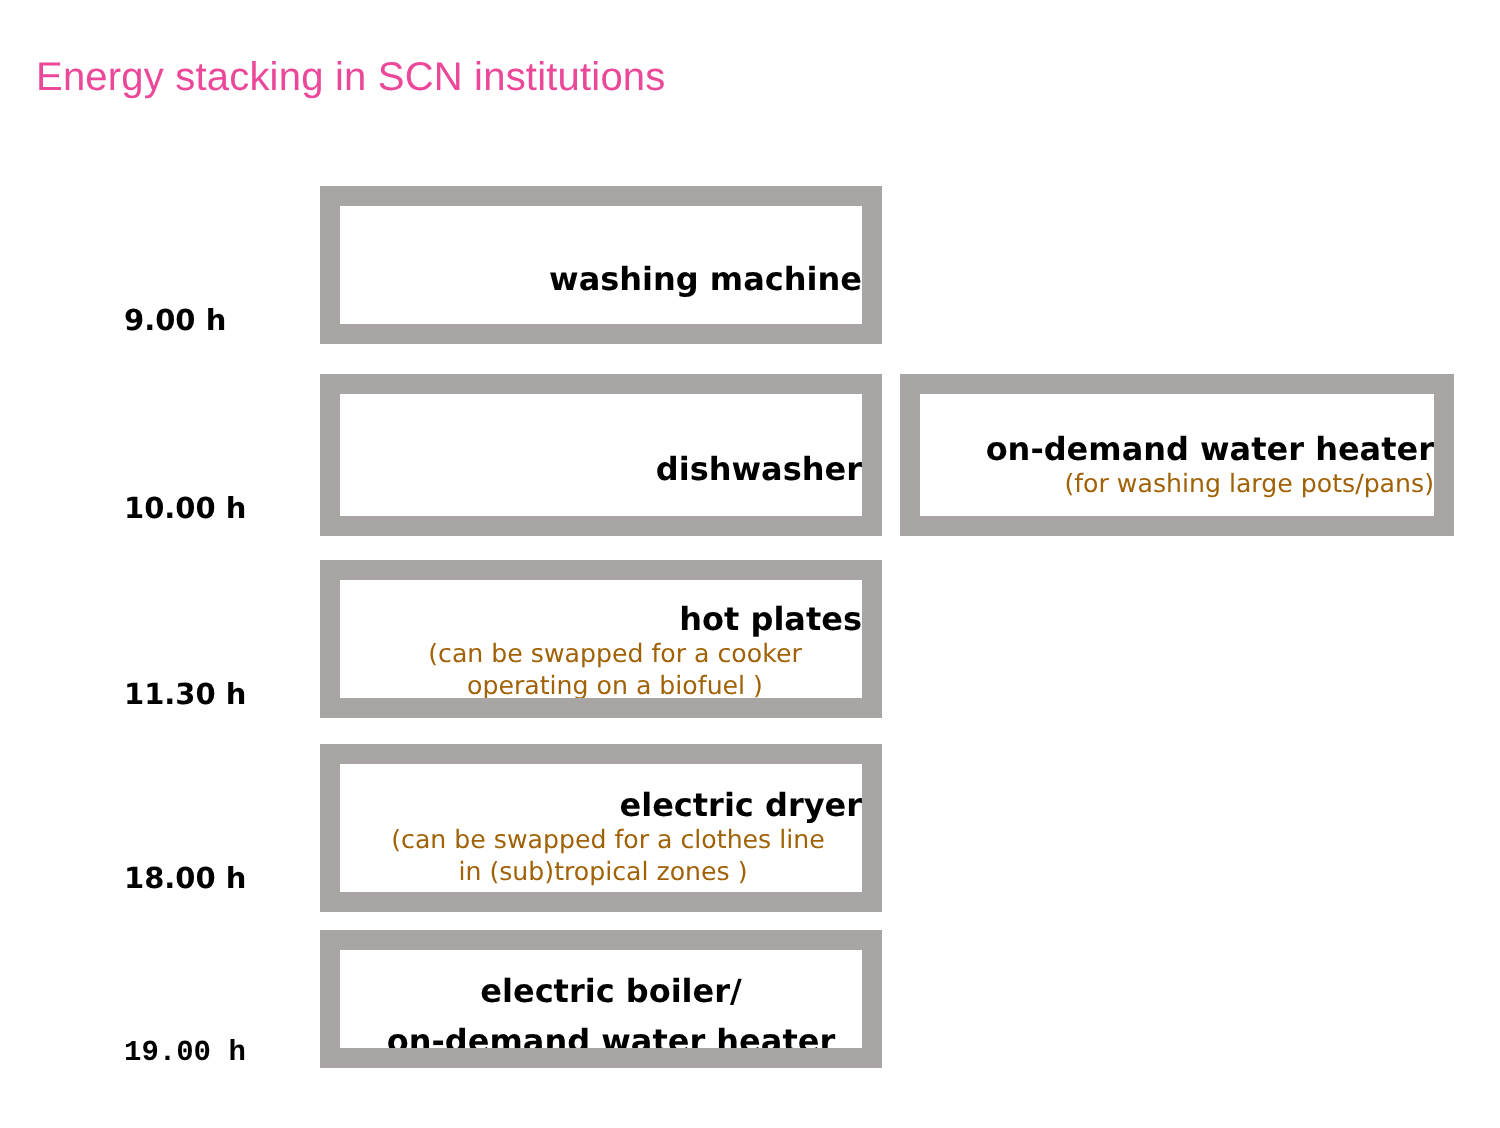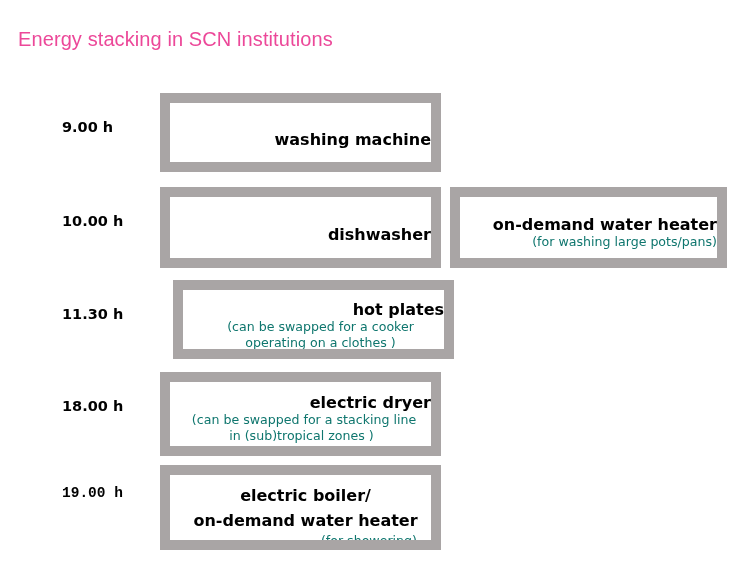--- a/index.html
+++ b/index.html
@@ -34,20 +34,21 @@
   }
 
   .time-label {
     position: absolute;
     left: 62px;
     font-size: 14.5px;
     font-family: "DejaVu Sans", sans-serif;
     font-weight: bold;
     color: #000;
     white-space: nowrap;
+    margin-top: 34px;
   }
 
   .cell {
     position: absolute;
     box-sizing: border-box;
     background: #ffffff;
     border: 10px solid #a9a5a5;
   }
 
   .cell-inner {
@@ -65,36 +66,36 @@
     line-height: 19px;
     color: #000;
     white-space: nowrap;
   }
 
   .cell-sub {
     font-family: "DejaVu Sans", sans-serif;
     font-weight: 400;
     font-size: 12.6px;
     line-height: 16px;
-    color: #0f766e;
+    color: #a16207;
     white-space: nowrap;
   }
 
   .center { text-align: right; }
   .left   { text-align: center; }
 
   
   .col-left  { left: 160px; width: 281px; }
   .col-right { left: 450px; width: 277px; }
 
   .r1 { top: 93px;  height: 79px; }
   .r2 { top: 187px; height: 81px; }
-  .r3 { top: 280px; height: 79px; margin-left: 13px; }
+  .r3 { top: 280px; height: 79px; }
   .r4 { top: 372px; height: 84px; }
-  .r5 { top: 465px; height: 85px; }
+  .r5 { top: 465px; height: 69px; }
 
   
   .stack { position: absolute; left: 0; right: 0; }
 
   .stack-r1  { top: 27px; }
   .stack-r2l { top: 28px; }
   .stack-r2r { top: 18px; }
   .stack-r3  { top: 10px; }
   .stack-r4  { top: 11px; }
   .stack-r5l { top: 8px;  padding-left: 10px; }
@@ -134,31 +135,31 @@
       </div>
     </div>
   </div>
 
   <div class="time-label" style="top:306px;">11.30 h</div>
   <div class="cell col-left r3">
     <div class="cell-inner">
       <div class="stack stack-r3">
         <div class="cell-title center" style="padding-left:16px;">hot plates</div>
         <div class="cell-sub left pad-left">(can be swapped for a cooker</div>
-        <div class="cell-sub left pad-left">operating on a clothes )</div>
+        <div class="cell-sub left pad-left">operating on a biofuel )</div>
       </div>
     </div>
   </div>
 
   <div class="time-label" style="top:398px;">18.00 h</div>
   <div class="cell col-left r4">
     <div class="cell-inner">
       <div class="stack stack-r4">
         <div class="cell-title center" style="padding-left:8px;">electric dryer</div>
-        <div class="cell-sub left" style="padding-left:7px;">(can be swapped for a stacking line</div>
+        <div class="cell-sub left" style="padding-left:7px;">(can be swapped for a clothes line</div>
         <div class="cell-sub left" style="padding-left:2px;">in (sub)tropical zones )</div>
       </div>
     </div>
   </div>
 
   <div class="time-label" style="top:485px;font-family:Liberation Mono, monospace;">19.00 h</div>
   <div class="cell col-left r5">
     <div class="cell-inner">
       <div class="stack stack-r5l">
         <div class="cell-title left" style="line-height:25px;">electric boiler/</div>

